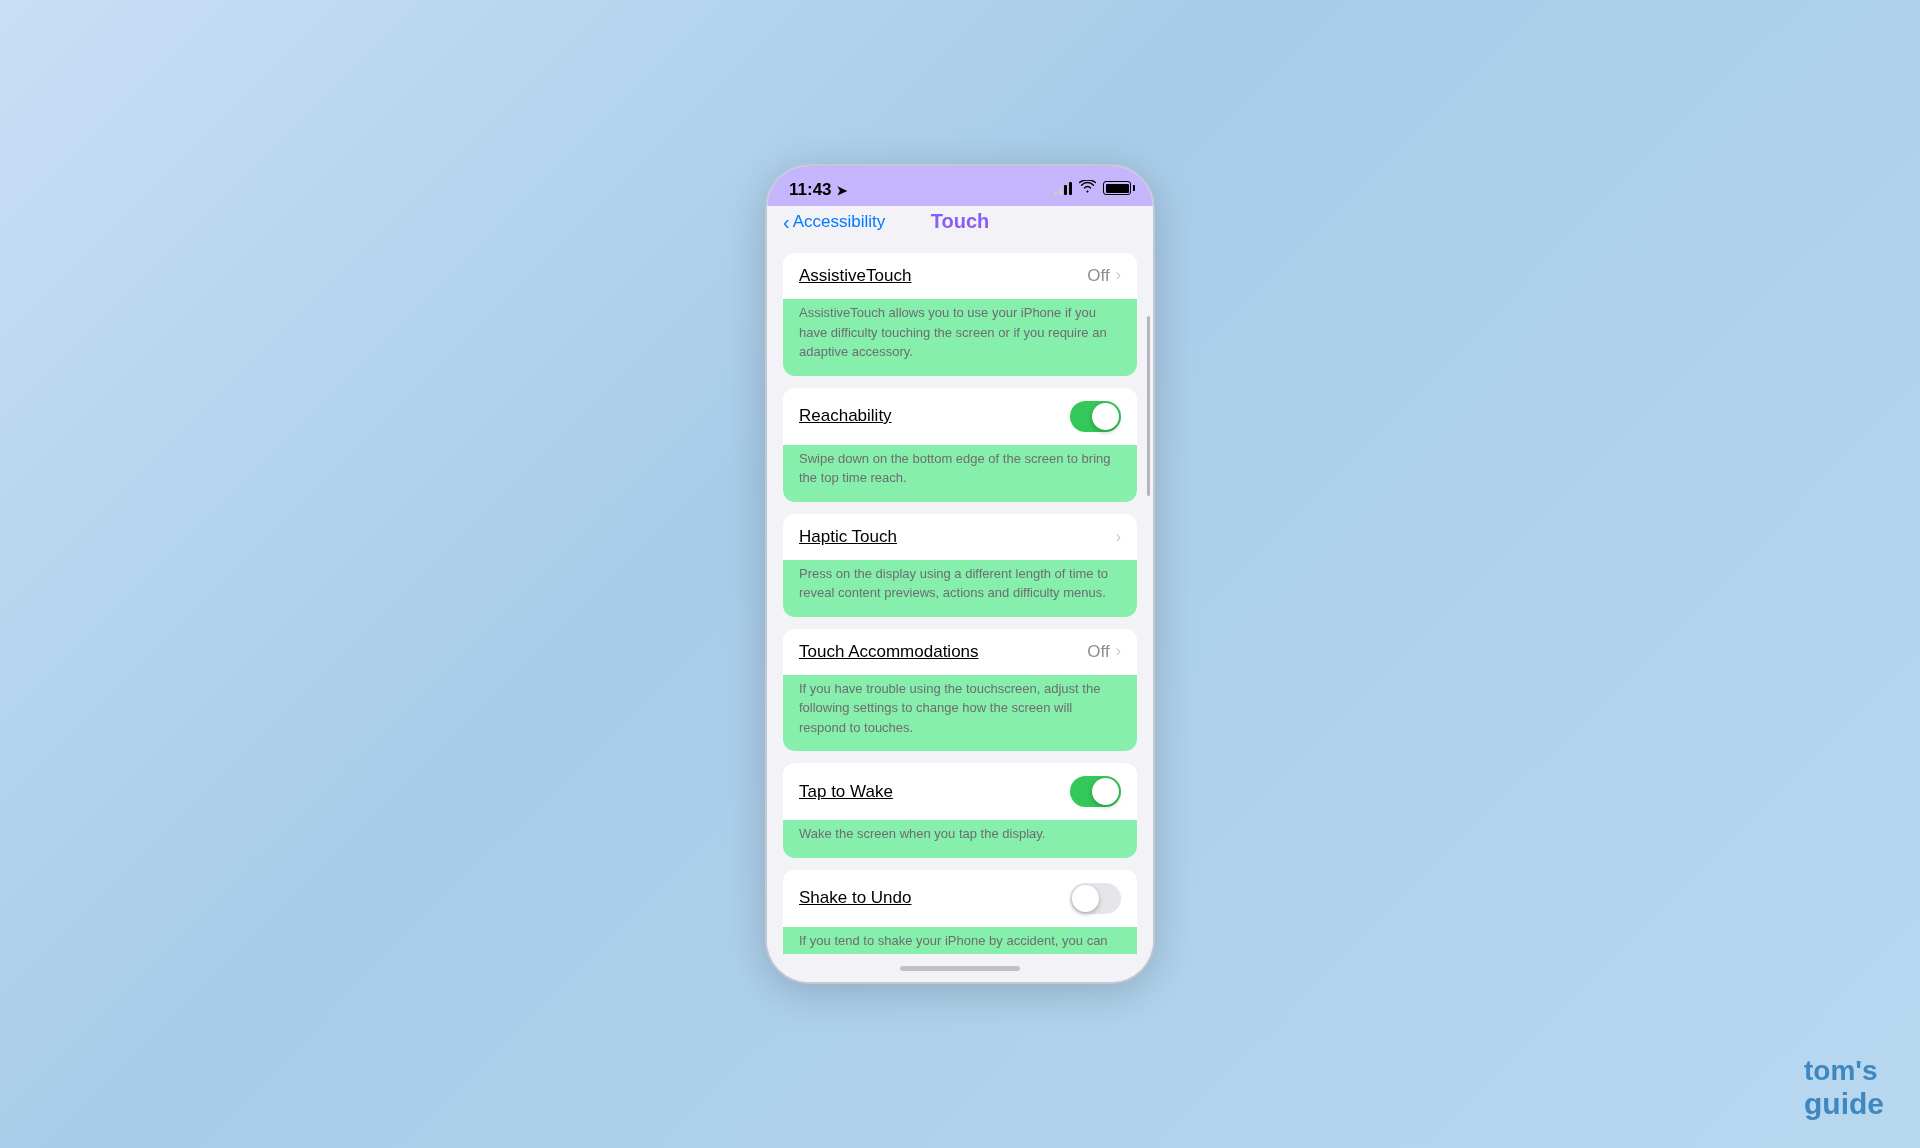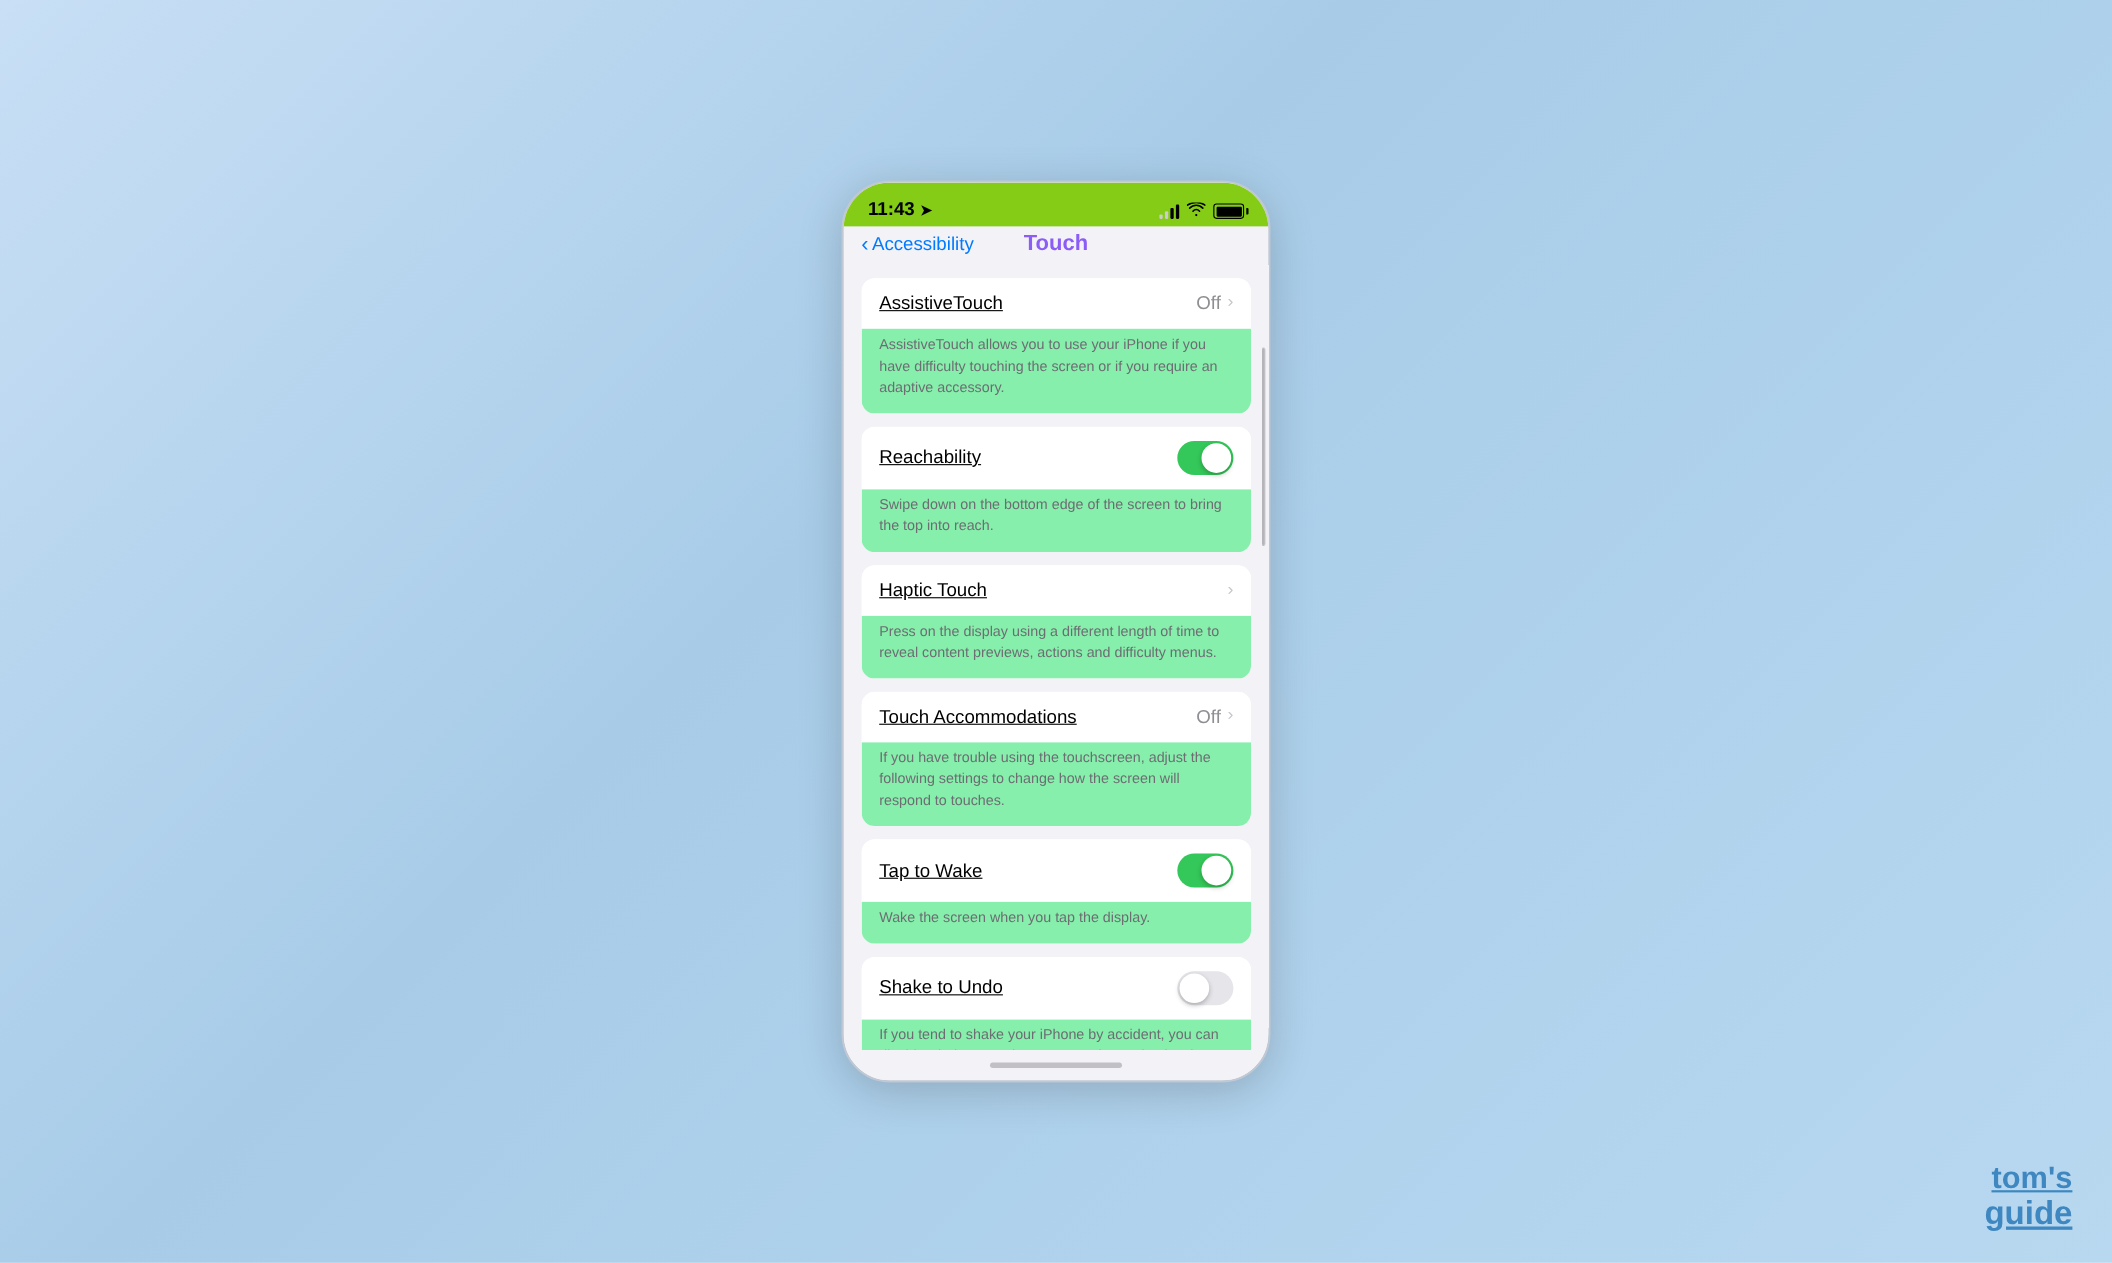--- a/index.html
+++ b/index.html
@@ -17,22 +17,21 @@
 
     .toms-guide-watermark {
       position: absolute;
       bottom: 28px;
       right: 36px;
       font-size: 28px;
       font-weight: 700;
       color: #2a7ab8;
       opacity: 0.85;
       line-height: 1.1;
-      text-align: right;
-      text-decoration: underline;
+      text-align: left;
     }
     .toms-guide-watermark span {
       display: block;
     }
     .toms-guide-watermark .guide {
       font-size: 30px;
     }
 
     
     .phone-frame {
@@ -43,24 +42,24 @@
       border: 2px solid #c0c8d4;
       box-shadow: 0 8px 40px rgba(0,0,0,0.18), inset 0 0 0 1px rgba(255,255,255,0.7);
       overflow: hidden;
       display: flex;
       flex-direction: column;
       position: relative;
     }
 
     
     .status-bar {
-      background: #84cc16;
+      background: #c4b5fd;
       padding: 14px 22px 6px 22px;
       display: flex;
-      align-items: flex-end;
+      align-items: flex-start;
       justify-content: space-between;
       flex-shrink: 0;
     }
     .status-time {
       font-size: 17px;
       font-weight: 600;
       color: #000;
       display: flex;
       align-items: center;
       gap: 5px;
@@ -323,21 +322,21 @@
       <div class="setting-desc">AssistiveTouch allows you to use your iPhone if you have difficulty touching the screen or if you require an adaptive accessory.</div>
     </div>
 
     <div class="settings-card">
       <div class="setting-row">
         <span class="setting-label">Reachability</span>
         <div class="toggle on">
           <div class="toggle-thumb"></div>
         </div>
       </div>
-      <div class="setting-desc">Swipe down on the bottom edge of the screen to bring the top into reach.</div>
+      <div class="setting-desc">Swipe down on the bottom edge of the screen to bring the top time reach.</div>
     </div>
 
     <div class="settings-card">
       <div class="setting-row">
         <span class="setting-label">Haptic Touch</span>
         <div class="setting-right">
           <span class="chevron-right">›</span>
         </div>
       </div>
       <div class="setting-desc">Press on the display using a different length of time to reveal content previews, actions and difficulty menus.</div>

